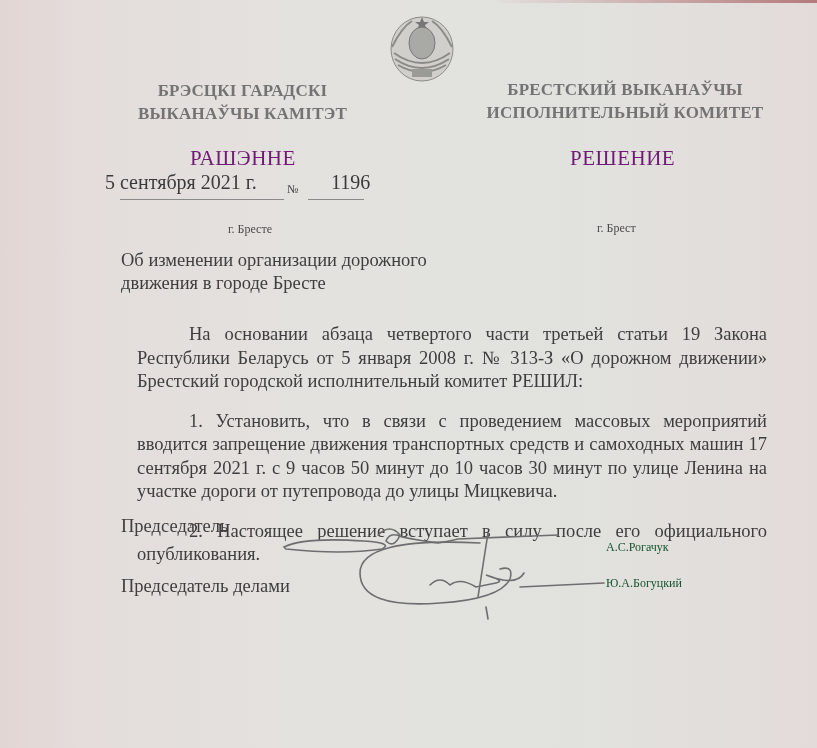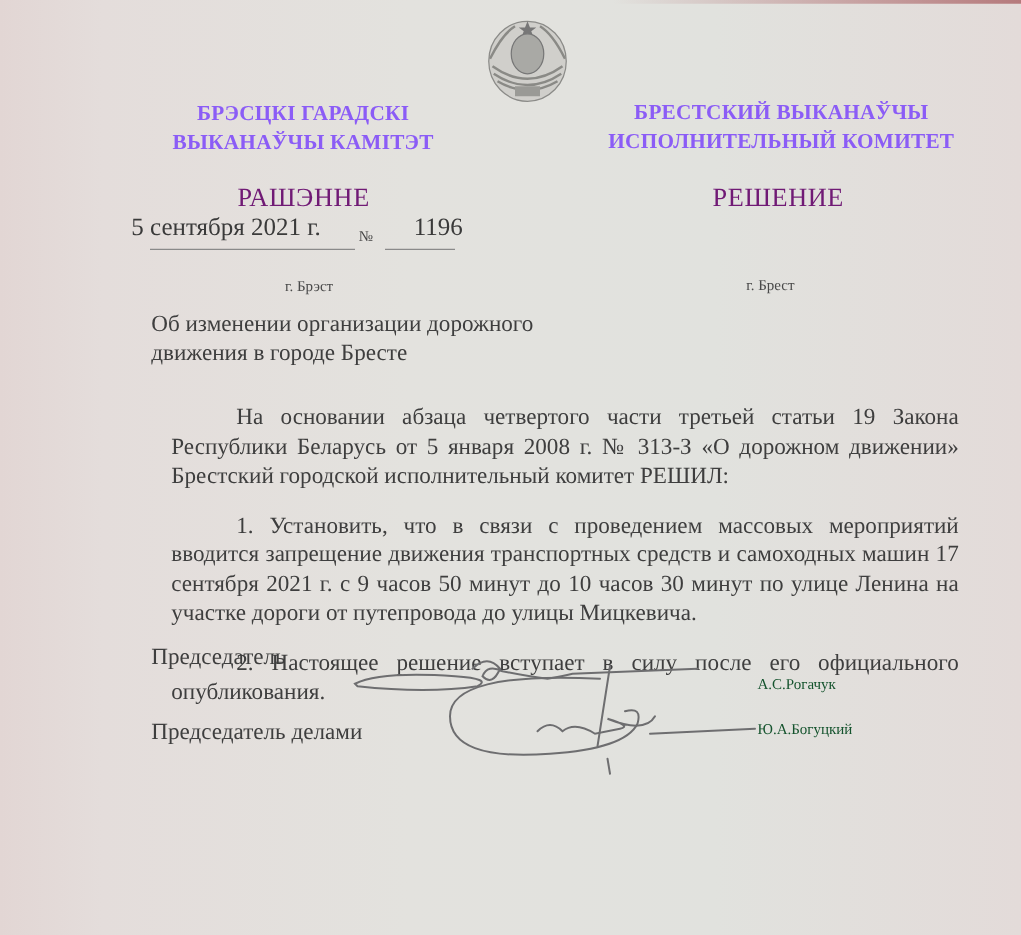--- a/index.html
+++ b/index.html
@@ -6,21 +6,21 @@
     body {
       width: 817px; height: 748px; overflow: hidden; position: relative;
       background: linear-gradient(90deg, #e2d6d4 0%, #e4dddb 10%, #e3e2de 40%, #e1e2de 70%, #e3dbd9 100%);
       font-family: "Liberation Serif", "DejaVu Serif", serif;
       color: #3a3a3a;
     }
     .topbar { position: absolute; left: 0; right: 0; top: 0; height: 3px;
       background: linear-gradient(90deg, rgba(0,0,0,0) 60%, #b57a7c 100%); }
     .emblem { position: absolute; left: 389px; top: 13px; width: 66px; height: 70px; }
     .hdr { position: absolute; font-weight: bold; font-size: 17px; line-height: 23px;
-      text-align: center; color: #8b5cf6; letter-spacing: 0.2px; }
+      text-align: center; color: #737373; letter-spacing: 0.2px; }
     .hdr-by { left: 120px; width: 245px; top: 79px; }
     .hdr-ru { left: 470px; width: 310px; top: 78px; }
     .doc-type { position: absolute; font-size: 21px; color: #701a75; letter-spacing: 0.5px; }
     .doc-type-by { left: 190px; top: 146px; }
     .doc-type-ru { left: 570px; top: 146px; }
     .date-line { position: absolute; left: 105px; top: 171px; font-size: 20px; color: #3a3a3a; }
     .underline-date { position: absolute; left: 120px; top: 199px; width: 164px; border-top: 1px solid #8a8a8a; }
     .num-sign { position: absolute; left: 287px; top: 182px; font-size: 12px; color: #444; }
     .num-val { position: absolute; left: 331px; top: 171px; font-size: 20px; color: #3a3a3a; }
     .underline-num { position: absolute; left: 308px; top: 199px; width: 56px; border-top: 1px solid #8a8a8a; }
@@ -64,21 +64,21 @@
 
 <div class="doc-type doc-type-by">РАШЭННЕ</div>
 <div class="doc-type doc-type-ru">РЕШЕНИЕ</div>
 
 <div class="date-line">5 сентября 2021 г.</div>
 <div class="underline-date"></div>
 <div class="num-sign">№</div>
 <div class="num-val">1196</div>
 <div class="underline-num"></div>
 
-<div class="city city-by">г. Брэст</div>
+<div class="city city-by">г. Бресте</div>
 <div class="city city-ru">г. Брест</div>
 
 <div class="subject">
   <div>Об изменении организации дорожного</div>
   <div>движения в городе Бресте</div>
 </div>
 
 <div class="body-text">
   <p>На основании абзаца четвертого части третьей статьи 19 Закона Республики Беларусь от 5 января 2008 г. № 313-З «О дорожном движении» Брестский городской исполнительный комитет РЕШИЛ:</p>
   <p>1. Установить, что в связи с проведением массовых мероприятий вводится запрещение движения транспортных средств и самоходных машин 17 сентября 2021 г. с 9 часов 50 минут до 10 часов 30 минут по улице Ленина на участке дороги от путепровода до улицы Мицкевича.</p>

